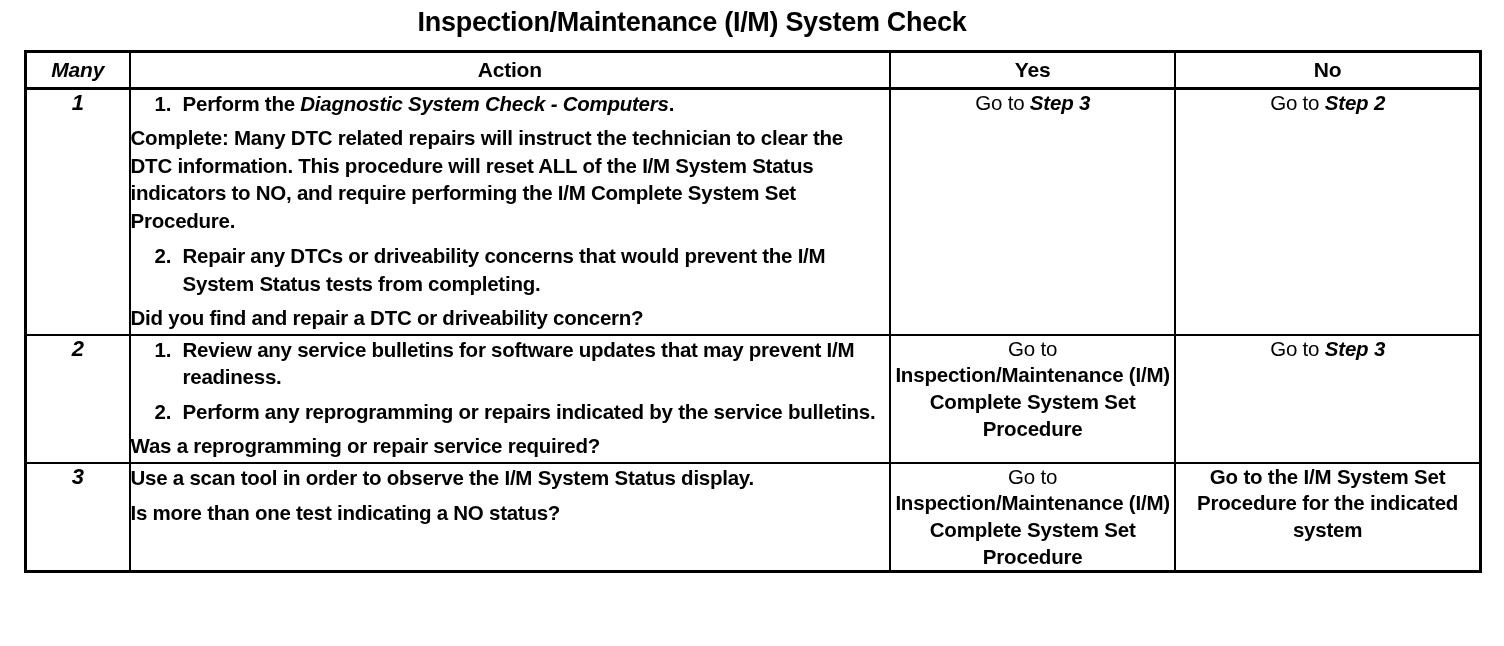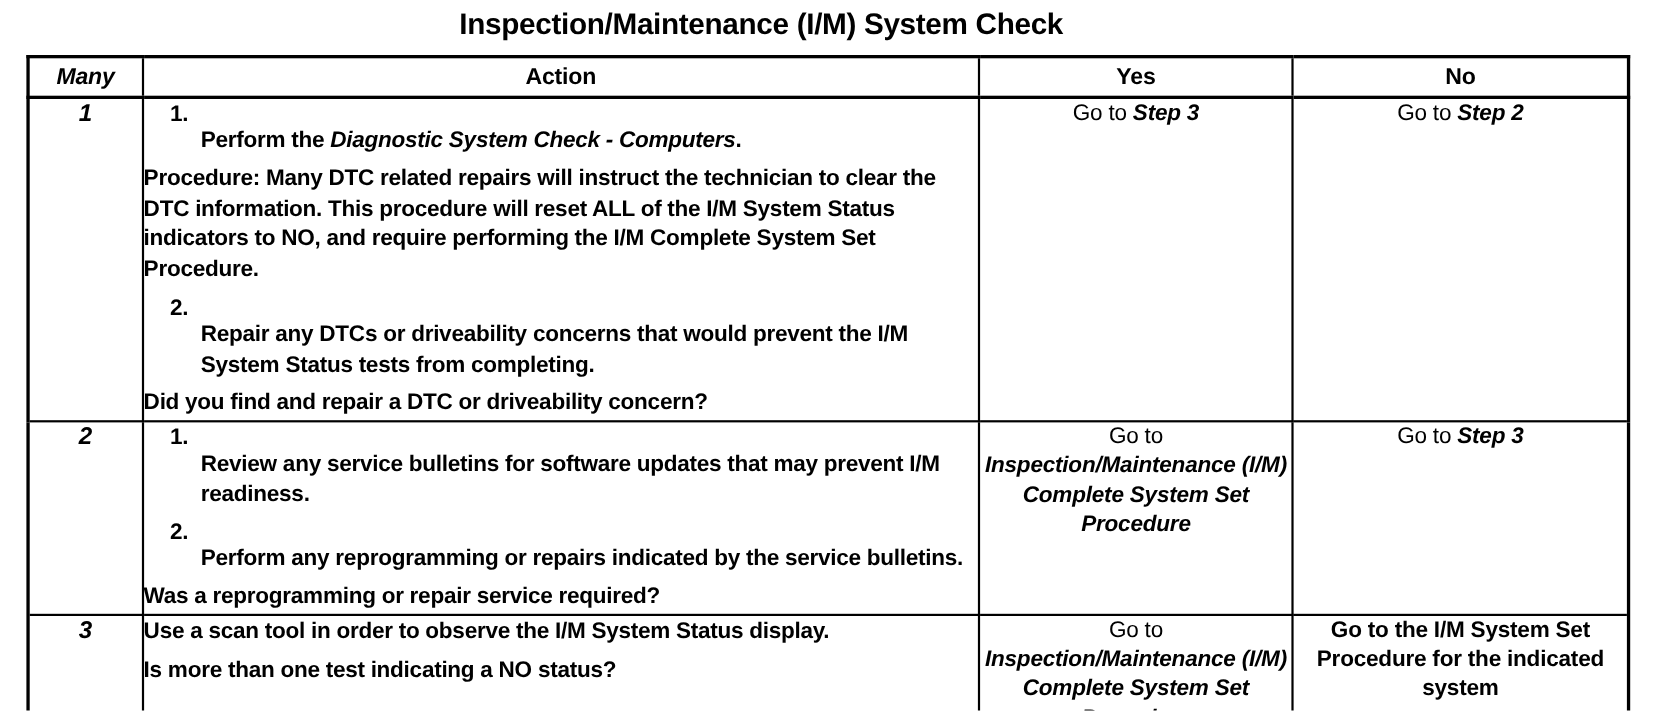--- a/index.html
+++ b/index.html
@@ -99,30 +99,30 @@
 
   .numbered {
     display: flex;
     margin-bottom: 7px;
     padding-left: 24px;
   }
   .numbered .num {
     flex: 0 0 auto;
     width: 28px;
   }
-  .numbered .txt { flex: 1 1 auto; margin-top: 24px; }
+  .numbered .txt { flex: 1 1 auto; }
 
   .para { margin-bottom: 8px; }
   .para:last-child, .numbered:last-child { margin-bottom: 2px; }
 
   .question { margin-top: 2px; }
 
   .ital { font-style: italic; }
   .goto-lead { font-weight: normal; margin-top: 28px; }
-  .goto-target { font-weight: bold; font-style: italic; display: block; }
+  .goto-target { font-weight: bold; display: block; }
   .goto-inline { font-weight: bold; font-style: italic; }
   .plain-bold { font-weight: bold; }
 </style>
 </head>
 <body>
 
 <div id="page-title">Inspection/Maintenance (I/M) System Check</div>
 
 <table id="diagnostic-table">
   <colgroup>
@@ -141,21 +141,21 @@
   </thead>
   <tbody>
 
     <tr class="r1">
       <td class="cell-step">1</td>
       <td class="cell-action">
         <div class="numbered">
           <span class="num">1.</span>
           <span class="txt"><span>Perform the </span><span class="ital">Diagnostic System Check - Computers</span><span>.</span></span>
         </div>
-        <div class="para"><span>Procedure:</span><span> Many DTC related repairs will instruct the technician to clear the DTC information. This procedure will reset ALL of the I/M System Status indicators to NO, and require performing the I/M Complete System Set Procedure.</span></div>
+        <div class="para"><span>Complete:</span><span> Many DTC related repairs will instruct the technician to clear the DTC information. This procedure will reset ALL of the I/M System Status indicators to NO, and require performing the I/M Complete System Set Procedure.</span></div>
         <div class="numbered">
           <span class="num">2.</span>
           <span class="txt">Repair any DTCs or driveability concerns that would prevent the I/M System Status tests from completing.</span>
         </div>
         <div class="para question">Did you find and repair a DTC or driveability concern?</div>
       </td>
       <td class="cell-yes">
         <span class="goto-lead">Go to </span><span class="goto-inline">Step 3</span>
       </td>
       <td class="cell-no">

